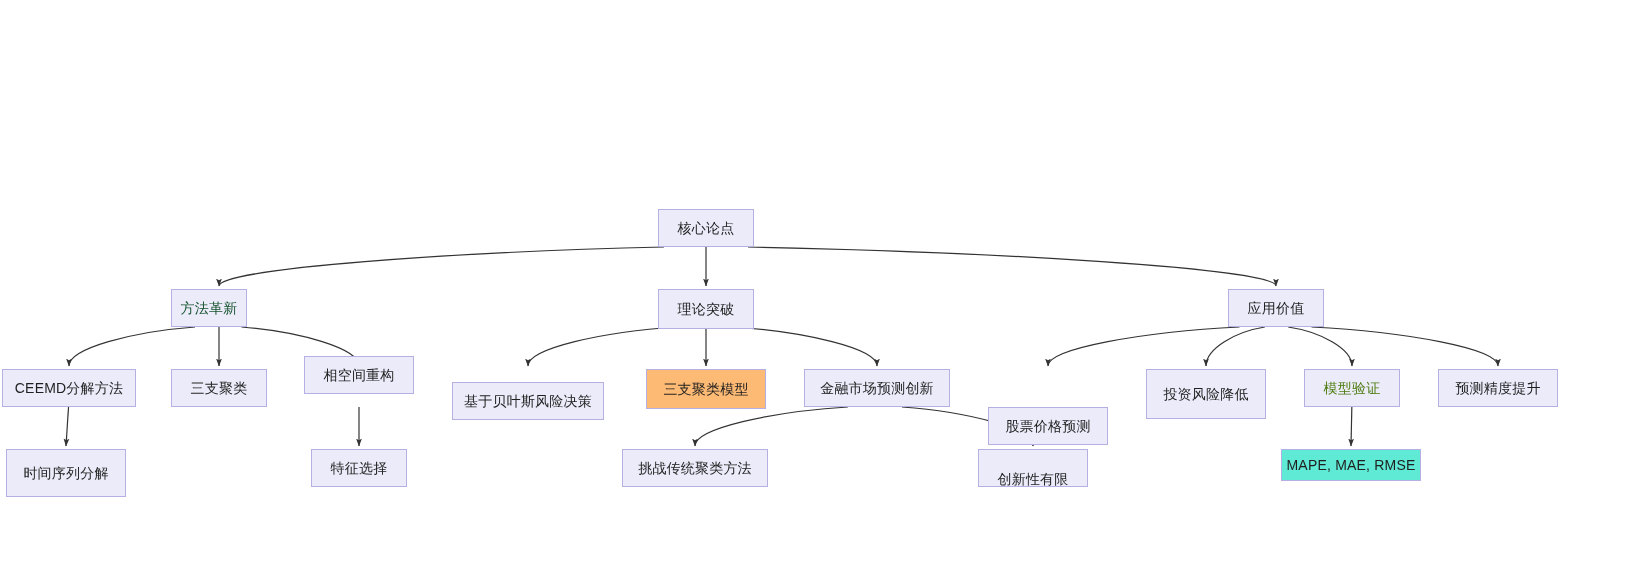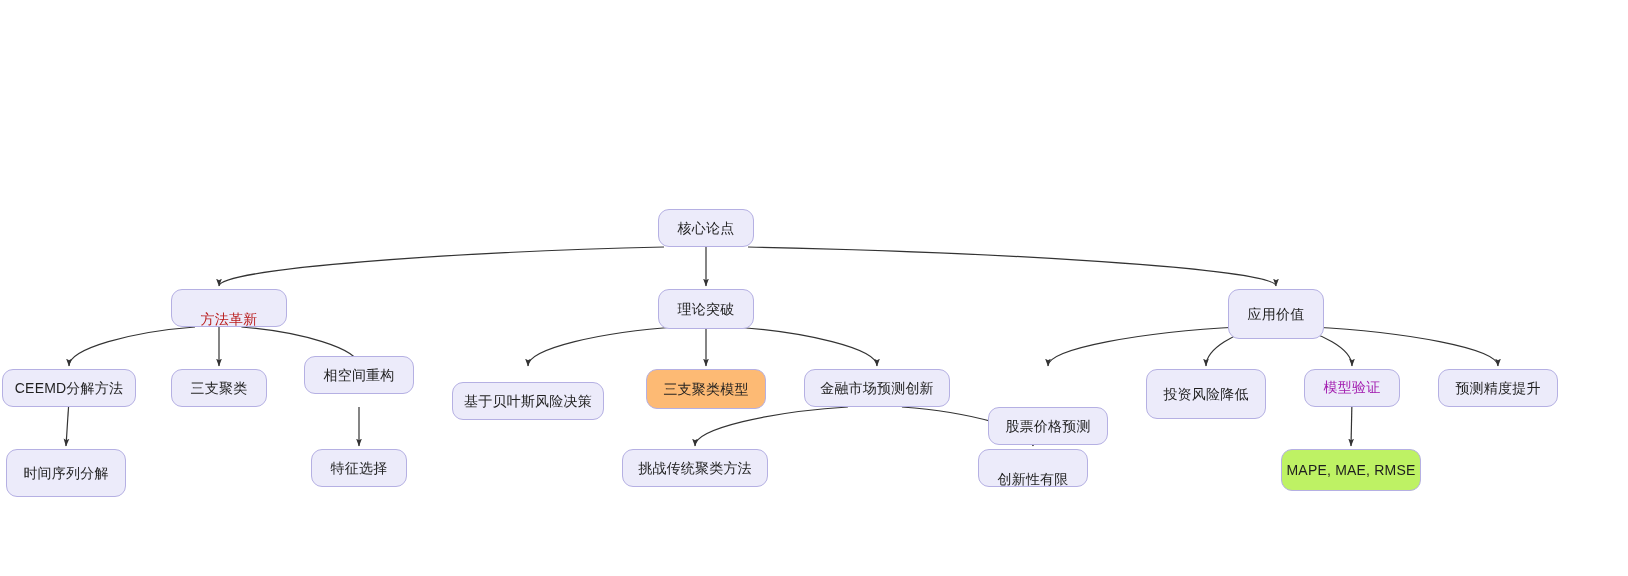--- a/index.html
+++ b/index.html
@@ -29,21 +29,21 @@
   .edge-path {
     fill: none;
     stroke: #333333;
     stroke-width: 1.2;
   }
   .node-box {
     position: absolute;
     box-sizing: border-box;
     background: #ecebfa;
     border: 1px solid #b5b0e3;
-    border-radius: 11px;
+    border-radius: 0;
     display: flex;
     align-items: center;
     justify-content: center;
     color: #1f1f1f;
     font-size: 14px;
     line-height: 1;
     white-space: nowrap;
     letter-spacing: 0.2px;
   }
   .node-label {
@@ -79,27 +79,27 @@
         <path d="M359,407 L359,446" class="edge-path" stroke="#333333" marker-end="url(#arrowhead)"></path>
         <path d="M847.88,407 C771.44,411.68 695,428.45 695,446" class="edge-path" stroke="#333333" marker-end="url(#arrowhead)"></path>
         <path d="M901.96,407 C967.48,411.68 1033,428.45 1033,446" class="edge-path" stroke="#333333" marker-end="url(#arrowhead)"></path>
         <path d="M1351.84,407 L1351,446" class="edge-path" stroke="#333333" marker-end="url(#arrowhead)"></path>
       </g>
   </svg>
   <div id="nodes-layer">
       <div class="node-box" style="left: 658px; top: 209px; width: 96px; height: 38px; background: rgb(236, 235, 250); border-color: rgb(181, 176, 227); color: rgb(31, 31, 31);">
         <span class="node-label">核心论点</span>
       </div>
-      <div class="node-box" style="left: 171px; top: 289px; width: 116px; height: 38px; background: rgb(236, 235, 250); border-color: rgb(181, 176, 227); color: #b91c1c; align-items: flex-end;">
+      <div class="node-box" style="left: 171px; top: 289px; width: 76px; height: 38px; background: rgb(236, 235, 250); border-color: rgb(181, 176, 227); color: #14532d;">
         <span class="node-label">方法革新</span>
       </div>
       <div class="node-box" style="left: 658px; top: 289px; width: 96px; height: 40px; background: rgb(236, 235, 250); border-color: rgb(181, 176, 227); color: rgb(31, 31, 31);">
         <span class="node-label">理论突破</span>
       </div>
-      <div class="node-box" style="left: 1228px; top: 289px; width: 96px; height: 50px; background: rgb(236, 235, 250); border-color: rgb(181, 176, 227); color: rgb(31, 31, 31);">
+      <div class="node-box" style="left: 1228px; top: 289px; width: 96px; height: 38px; background: rgb(236, 235, 250); border-color: rgb(181, 176, 227); color: rgb(31, 31, 31);">
         <span class="node-label">应用价值</span>
       </div>
       <div class="node-box" style="left: 2px; top: 369px; width: 134px; height: 38px; background: rgb(236, 235, 250); border-color: rgb(181, 176, 227); color: rgb(31, 31, 31);">
         <span class="node-label">CEEMD分解方法</span>
       </div>
       <div class="node-box" style="left: 171px; top: 369px; width: 96px; height: 38px; background: rgb(236, 235, 250); border-color: rgb(181, 176, 227); color: rgb(31, 31, 31);">
         <span class="node-label">三支聚类</span>
       </div>
       <div class="node-box" style="left: 304px; top: 356px; width: 110px; height: 38px; background: rgb(236, 235, 250); border-color: rgb(181, 176, 227); color: rgb(31, 31, 31);">
         <span class="node-label">相空间重构</span>
@@ -112,35 +112,35 @@
       </div>
       <div class="node-box" style="left: 804px; top: 369px; width: 146px; height: 38px; background: rgb(236, 235, 250); border-color: rgb(181, 176, 227); color: rgb(31, 31, 31);">
         <span class="node-label">金融市场预测创新</span>
       </div>
       <div class="node-box" style="left: 988px; top: 369px; width: 120px; height: 38px; background: rgb(236, 235, 250); border-color: rgb(181, 176, 227); color: rgb(31, 31, 31); margin-top: 38px;">
         <span class="node-label">股票价格预测</span>
       </div>
       <div class="node-box" style="left: 1146px; top: 369px; width: 120px; height: 50px; background: rgb(236, 235, 250); border-color: rgb(181, 176, 227); color: rgb(31, 31, 31);">
         <span class="node-label">投资风险降低</span>
       </div>
-      <div class="node-box" style="left: 1304px; top: 369px; width: 96px; height: 38px; background: rgb(236, 235, 250); border-color: rgb(181, 176, 227); color: #a21caf; font-family: Liberation Mono, monospace;">
+      <div class="node-box" style="left: 1304px; top: 369px; width: 96px; height: 38px; background: rgb(236, 235, 250); border-color: rgb(181, 176, 227); color: #4d7c0f;">
         <span class="node-label">模型验证</span>
       </div>
       <div class="node-box" style="left: 1438px; top: 369px; width: 120px; height: 38px; background: rgb(236, 235, 250); border-color: rgb(181, 176, 227); color: rgb(31, 31, 31); text-align: center;">
         <span class="node-label">预测精度提升</span>
       </div>
       <div class="node-box" style="left: 6px; top: 449px; width: 120px; height: 48px; background: rgb(236, 235, 250); border-color: rgb(181, 176, 227); color: rgb(31, 31, 31);">
         <span class="node-label">时间序列分解</span>
       </div>
       <div class="node-box" style="left: 311px; top: 449px; width: 96px; height: 38px; background: rgb(236, 235, 250); border-color: rgb(181, 176, 227); color: rgb(31, 31, 31);">
         <span class="node-label">特征选择</span>
       </div>
       <div class="node-box" style="left: 622px; top: 449px; width: 146px; height: 38px; background: rgb(236, 235, 250); border-color: rgb(181, 176, 227); color: rgb(31, 31, 31); align-items: center;">
         <span class="node-label">挑战传统聚类方法</span>
       </div>
       <div class="node-box" style="left: 978px; top: 449px; width: 110px; height: 38px; background: rgb(236, 235, 250); border-color: rgb(181, 176, 227); color: rgb(31, 31, 31); align-items: flex-end;">
         <span class="node-label">创新性有限</span>
       </div>
-      <div class="node-box" style="left: 1281px; top: 449px; width: 140px; height: 42px; background: #bef264; border-color: rgb(181, 176, 227); color: rgb(31, 31, 31);">
+      <div class="node-box" style="left: 1281px; top: 449px; width: 140px; height: 32px; background: #5eead4; border-color: rgb(181, 176, 227); color: rgb(31, 31, 31);">
         <span class="node-label">MAPE, MAE, RMSE</span>
       </div>
     </div>
 </div>
 
 </body></html>

